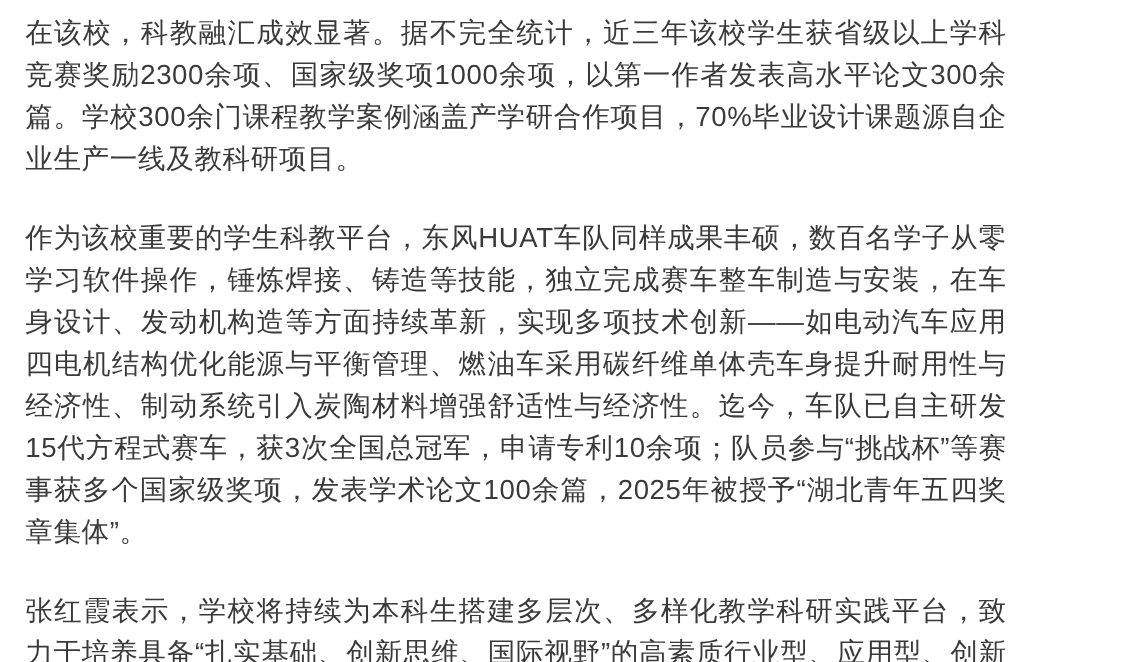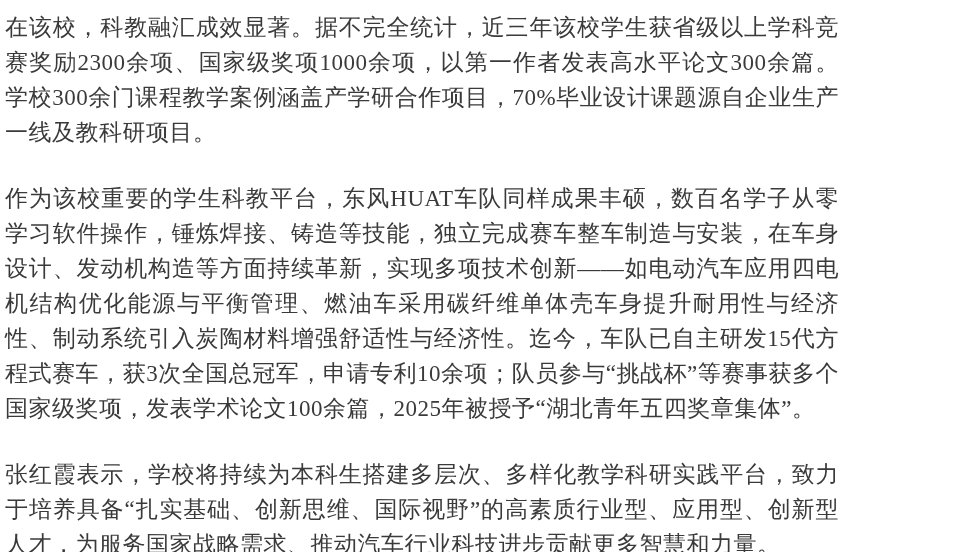--- a/index.html
+++ b/index.html
@@ -9,22 +9,22 @@
   body {
     width: 954px;
     height: 552px;
     background: #ffffff;
     overflow: hidden;
   }
   .article {
     box-sizing: border-box;
     width: 854px;
     height: 552px;
-    padding: 10px 15px 0 5px;
-    font-family: Liberation Serif, serif;
+    padding: 10px 15px 0 21px;
+    font-family: Liberation Sans, sans-serif;
     font-size: 23px;
     line-height: 35px;
     color: #3a3a3a;
     text-align: justify;
     letter-spacing: 0.5px;
   }
   .para {
     margin: 0 0 31px 0;
     text-indent: 0;
   }

